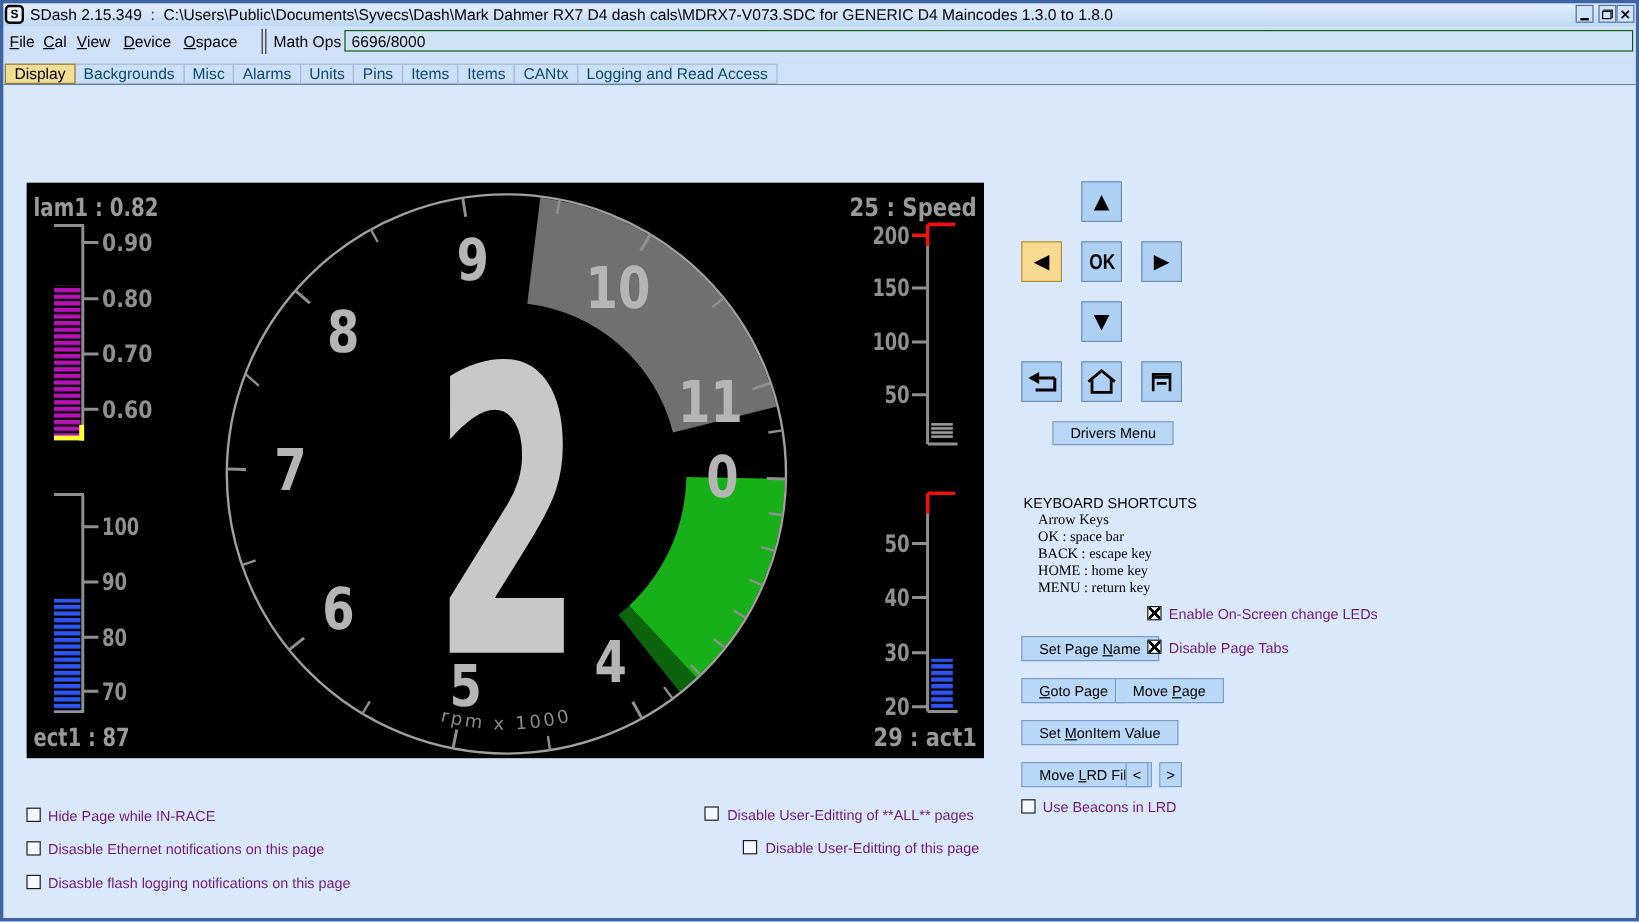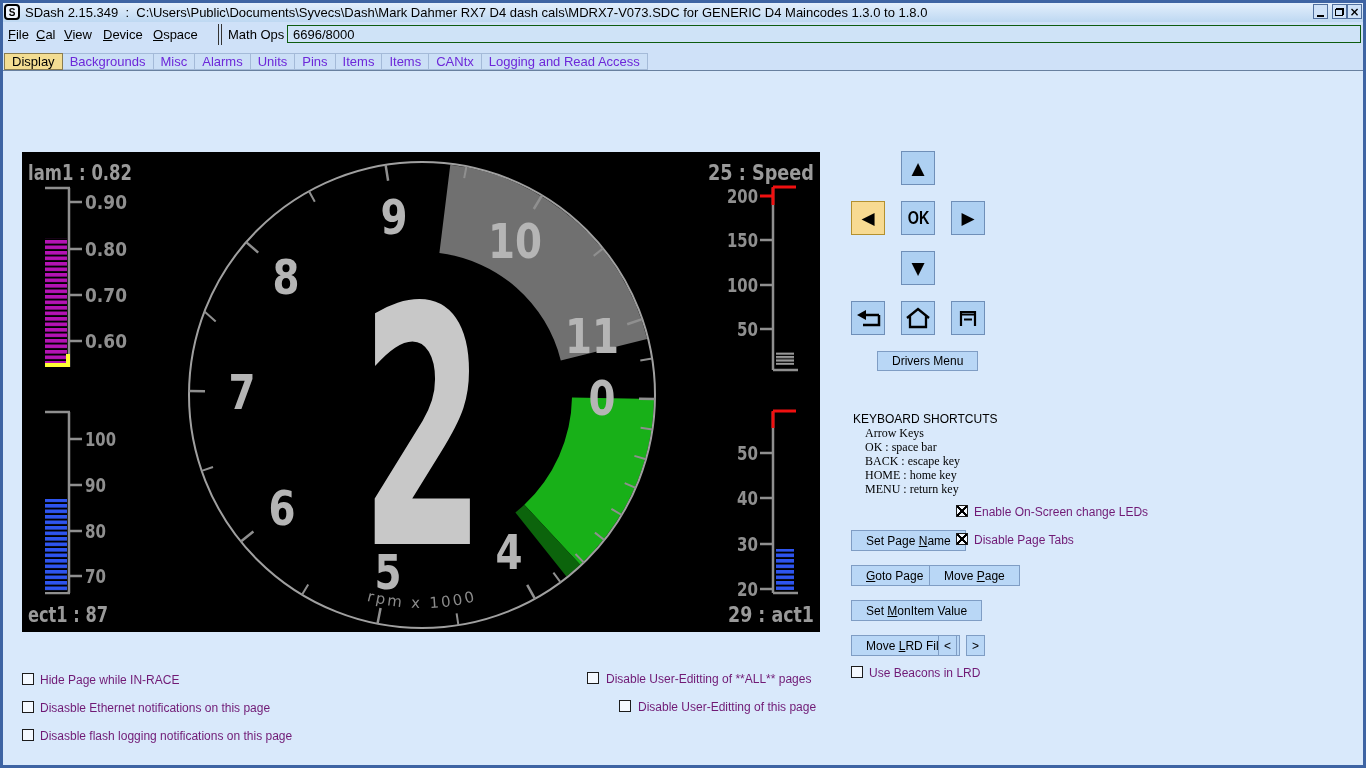--- a/index.html
+++ b/index.html
@@ -29,21 +29,21 @@
     border-left:1px solid #333;border-right:1px solid #333;}
   .mopslabel{position:absolute;left:225px;top:5px;font:13px "Liberation Sans",sans-serif;color:#000;}
   .mprog{position:absolute;left:284px;top:3px;width:1074px;height:18px;border:1px solid #0e5c10;
     background:#cfe3f7;}
   .mprog .fill{height:100%;background:#117f11;}
   .mprog .ptext{position:absolute;left:5px;top:1px;font:13px "Liberation Sans",sans-serif;color:#000;}
   
   .tabbar{position:absolute;left:3px;top:47px;right:3px;height:24px;background:#cfe1f8;
     border-bottom:1px solid #68809f;display:flex;align-items:flex-end;padding-left:1px;}
   .tab{display:flex;align-items:center;padding:0 7px;font:13px "Liberation Sans",sans-serif;
-    color:#6d28d9;border:1px solid #a4bad8;margin-left:-1px;background:#cbdff6;white-space:pre;}
+    color:#0c4a6e;border:1px solid #a4bad8;margin-left:-1px;background:#cbdff6;white-space:pre;}
   .tab:first-child{margin-left:0;}
   .tab.active{background:#f3dd92;color:#000;border-color:#8a7c4e;z-index:2;}
   .content{position:absolute;left:3px;top:71px;right:3px;bottom:3px;background:#d9e9fb;}
   
   .dash{position:absolute;left:22px;top:152px;}
   .gtt{font:700 21px "DejaVu Sans",sans-serif;fill:#9a9a9a;}
   .gt{font:700 20px "DejaVu Sans",sans-serif;fill:#8f8f8f;}
   .dn{font:700 48px "DejaVu Sans",sans-serif;fill:#b5b5b5;}
   .big{font:700 330px "DejaVu Sans",sans-serif;fill:#c8c8c8;}
   .cap{font:500 15px "DejaVu Sans",sans-serif;fill:#8a8a8a;letter-spacing:2.5px;}

